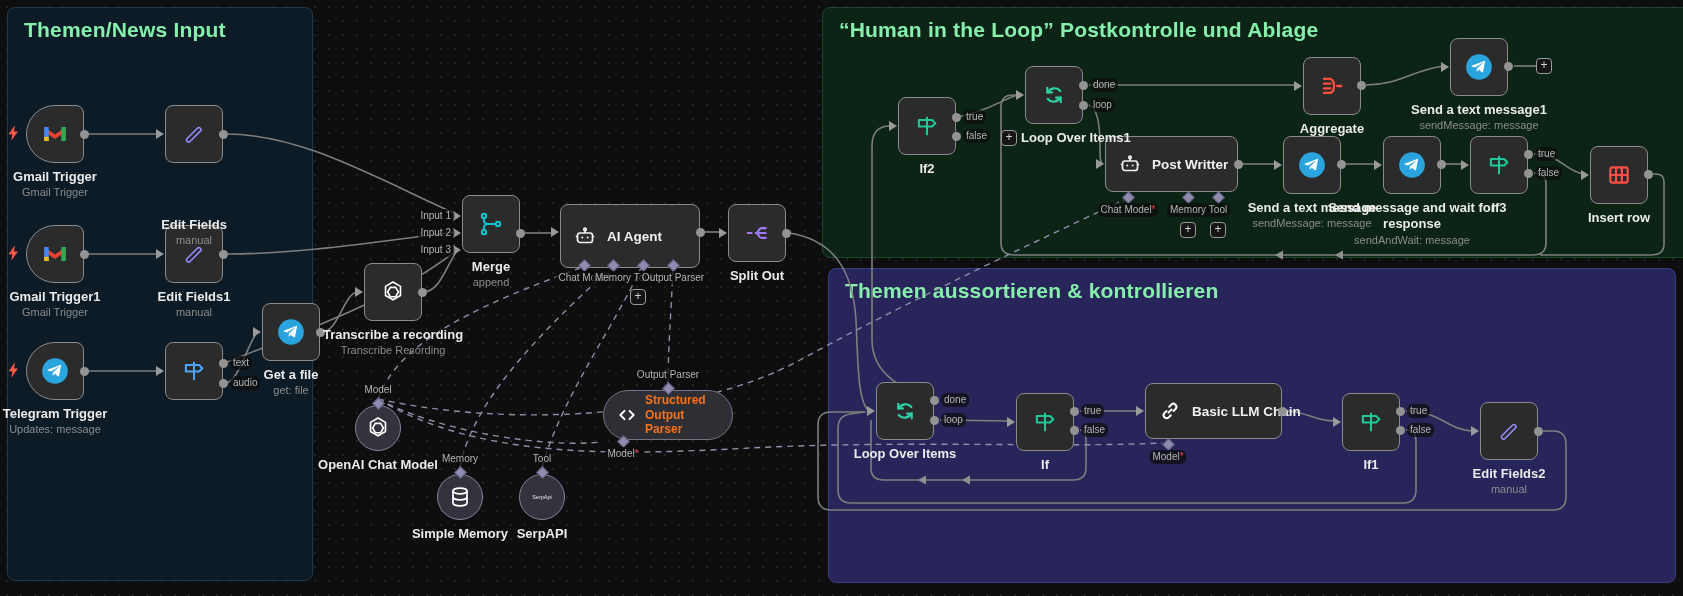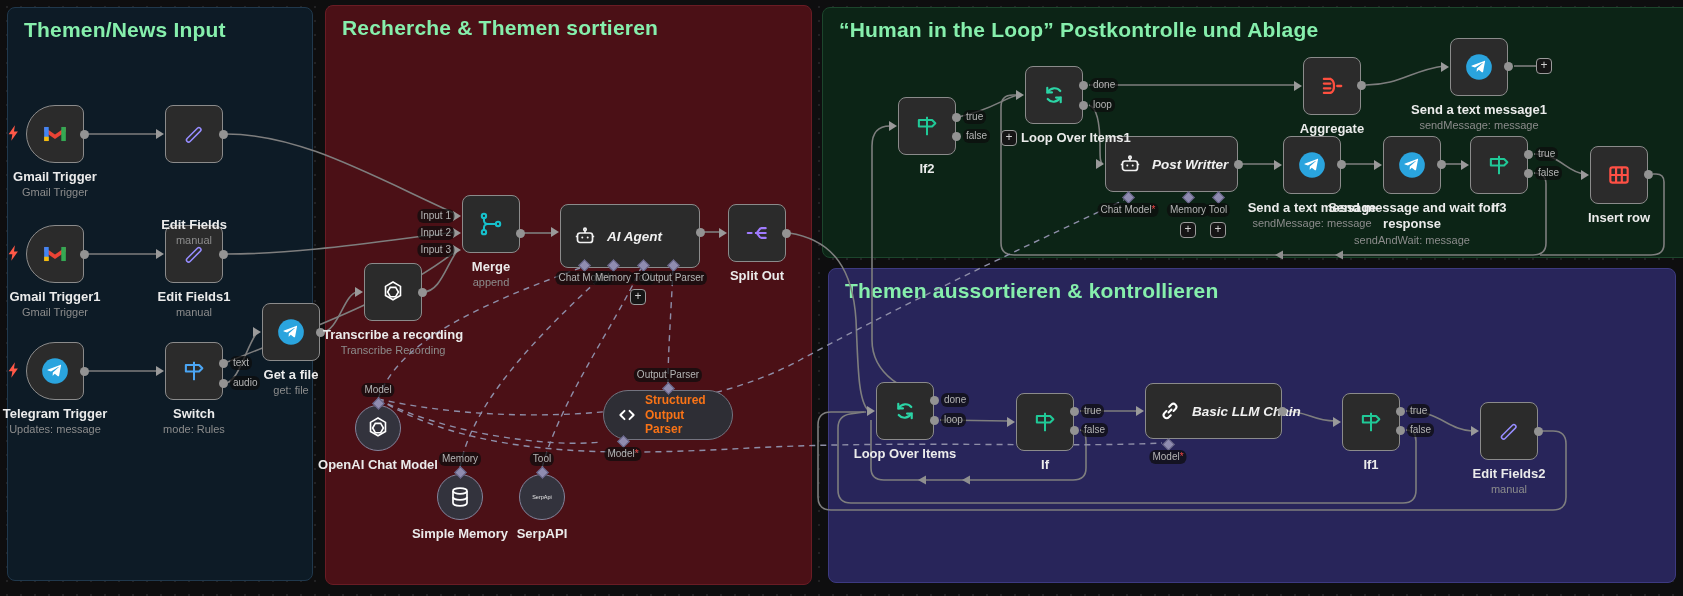--- a/index.html
+++ b/index.html
@@ -13,21 +13,21 @@
   .group{position:absolute;z-index:0;border-radius:8px;box-sizing:border-box;border:1px solid transparent;}
   .gtitle{font-size:21px;font-weight:700;color:#86efac;padding:10px 16px;letter-spacing:.2px;white-space:nowrap;}
   #wires{position:absolute;left:0;top:0;z-index:1;pointer-events:none;}
   .wire{fill:none;stroke:#7e7e7e;stroke-width:1.6px;}
   .wire.dashed{stroke:#8e8ea8;stroke-width:1.4px;stroke-dasharray:6 5;}
   .warrow{fill:#8f8f8f;}
   .node{position:absolute;z-index:2;background:#2b2b2b;border:1px solid #8b8b8b;border-radius:8px;
         box-sizing:border-box;display:flex;align-items:center;justify-content:center;}
   .node.trigger{border-radius:29px 8px 8px 29px;}
   .node.circle{border-radius:50%;background:#33333d;border-color:#83839a;}
-  .node.wide{justify-content:flex-start;padding:0 12px;gap:10px;font-style:italic;}
+  .node.wide{justify-content:flex-start;padding:0 12px;gap:10px;}
   .node.pill{border-radius:25px;background:#2e2e35;border-color:#73737f;justify-content:flex-start;padding:0 13px;gap:8px;}
   .icn{display:block;line-height:0;}
   .icn svg{display:block;}
   .ntext{color:#f0f0f0;font-size:13.5px;font-weight:600;white-space:nowrap;}
   .ptext{color:#f97316;font-size:12px;font-weight:600;line-height:1.2;}
   .n-in{position:absolute;z-index:2;width:0;height:0;border-top:5px solid transparent;
         border-bottom:5px solid transparent;border-left:8px solid #9a9a9a;}
   .dot{position:absolute;z-index:3;width:9px;height:9px;border-radius:50%;background:#939393;}
   .diamond{position:absolute;z-index:3;width:9px;height:9px;background:#8f8cb0;border:1px solid #5e5b7e;
            transform:rotate(45deg);box-sizing:border-box;}
@@ -88,23 +88,20 @@
       <path d="M378 399 C480 460,620 455,750 448 C900 440,1060 448,1162 443" class="wire dashed"></path>
       <path d="M378 399 C520 430,700 415,800 360 C920 295,1050 235,1124 200" class="wire dashed"></path>
       <polygon points="1275,255 1283,250.5 1283,259.5" class="warrow"></polygon>
       <polygon points="1335,255 1343,250.5 1343,259.5" class="warrow"></polygon>
       <polygon points="962,480 970,475.5 970,484.5" class="warrow"></polygon>
       <polygon points="918,480 926,475.5 926,484.5" class="warrow"></polygon>
     </svg>
 <div class="group" style="left: 7px; top: 7px; width: 306px; height: 574px; background: rgb(13, 27, 38); border-color: rgb(32, 56, 76);">
       <div class="gtitle">Themen/News Input</div>
     </div>
-    <div class="group" style="left: 325px; top: 5px; width: 487px; height: 580px; background: rgb(75, 16, 22); border-color: rgb(105, 28, 36);">
-      <div class="gtitle">Recherche &amp; Themen sortieren</div>
-    </div>
     <div class="group" style="left: 822px; top: 7px; width: 1012px; height: 251px; background: rgb(12, 36, 22); border-color: rgb(28, 69, 44);">
       <div class="gtitle">“Human in the Loop” Postkontrolle und Ablage</div>
     </div>
     <div class="group" style="left: 828px; top: 268px; width: 848px; height: 315px; background: rgb(40, 37, 90); border-color: rgb(61, 58, 128);">
       <div class="gtitle">Themen aussortieren &amp; kontrollieren</div>
     </div>
     <div class="node trigger" style="left: 26px; top: 105px; width: 58px; height: 58px;">
       <span class="icn">
         <svg width="26" height="24" viewBox="0 0 24 21">
           <path fill="#EA4335" d="M2 4 L12 11 L22 4 L22 8.2 L12 15.2 L2 8.2 Z"></path>
@@ -190,24 +187,20 @@
           <path d="M12 3.5v17"></path>
           <path d="M4.5 6.5h12.2l3 3-3 3H4.5z"></path>
         </svg>
       </span>
     </div>
     <div class="n-in" style="left: 156px; top: 366px;"></div>
     <div class="dot" style="left: 219px; top: 359px;"></div>
     <div class="chip" style="left: 230px; top: 356px;"><span>text</span></div>
     <div class="dot" style="left: 219px; top: 379px;"></div>
     <div class="chip" style="left: 230px; top: 376px;"><span>audio</span></div>
-    <div class="nlabel" style="left: 104px; top: 406px;">
-      <span class="nlab">Switch</span>
-      <span class="nsub">mode: Rules</span>
-    </div>
     <div class="node square" style="left: 262px; top: 303px; width: 58px; height: 58px;">
       <span class="icn">
         <svg width="28" height="28" viewBox="0 0 24 24">
           <circle cx="12" cy="12" r="11" fill="#2aa4de"></circle>
           <path fill="#fff" d="M17.2 7.1 15.5 16c-.13.6-.5.74-1 .46l-2.7-2-1.3 1.26c-.15.15-.27.27-.55.27l.2-2.76 5.02-4.54c.22-.2-.05-.3-.34-.11L8.6 12.5l-2.67-.84c-.58-.18-.6-.58.12-.86l10.4-4c.48-.18.9.11.75.92z"></path>
         </svg>
       </span>
     </div>
     <div class="n-in" style="left: 253px; top: 327px;"></div>
     <div class="dot" style="left: 316px; top: 328px;"></div>

